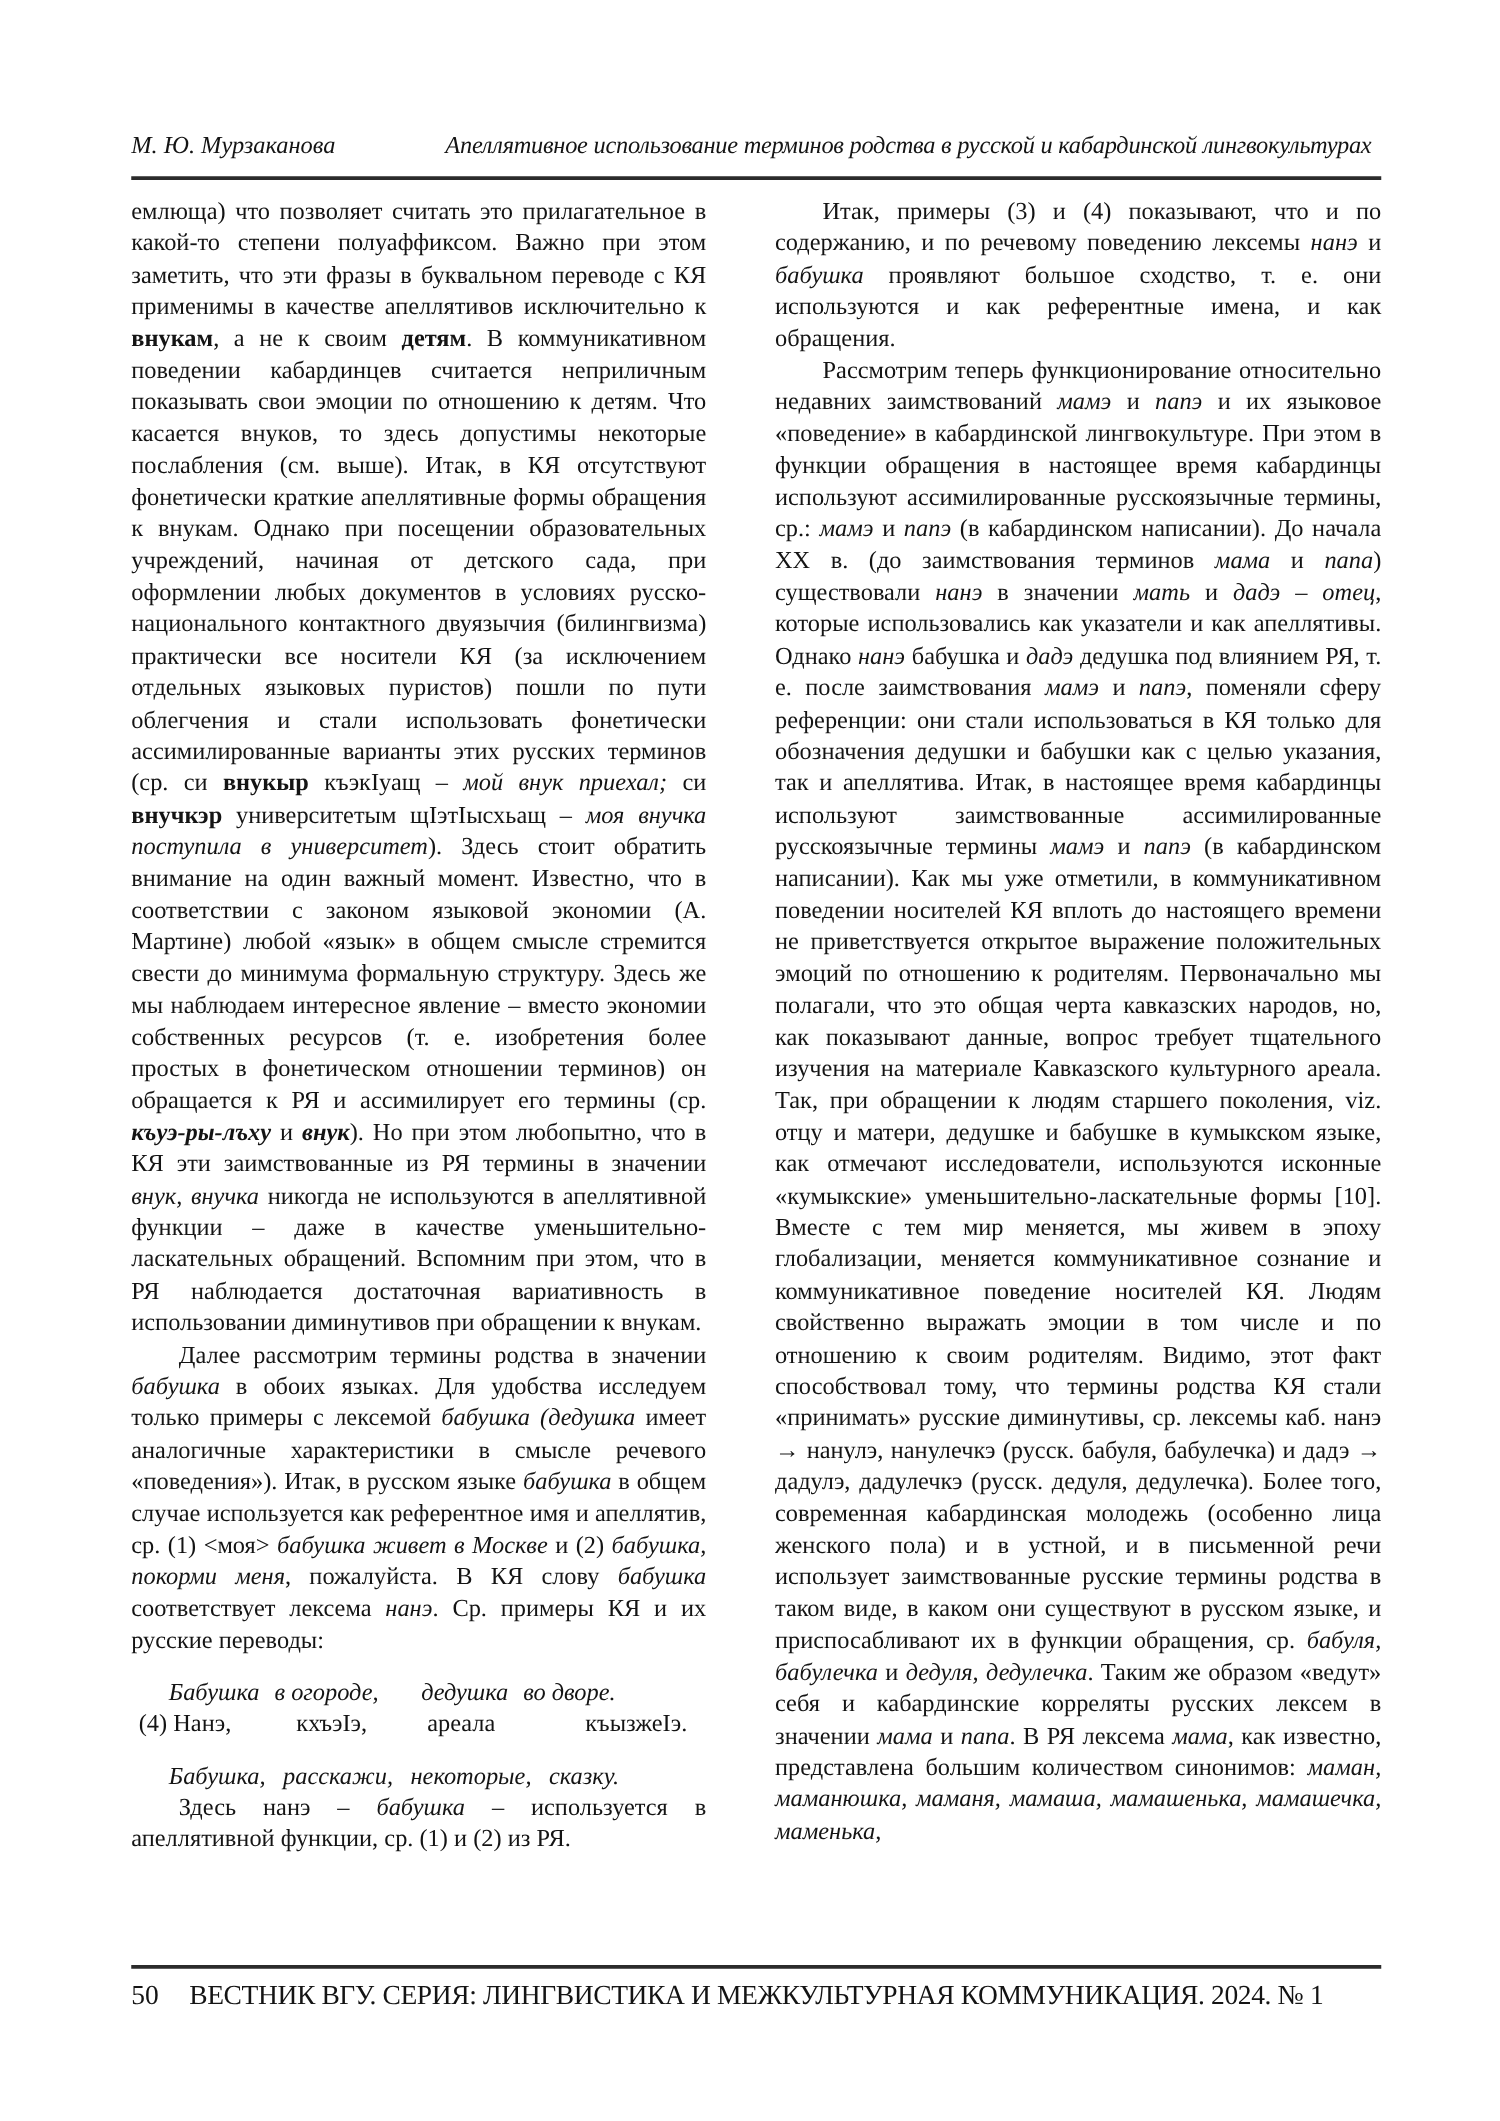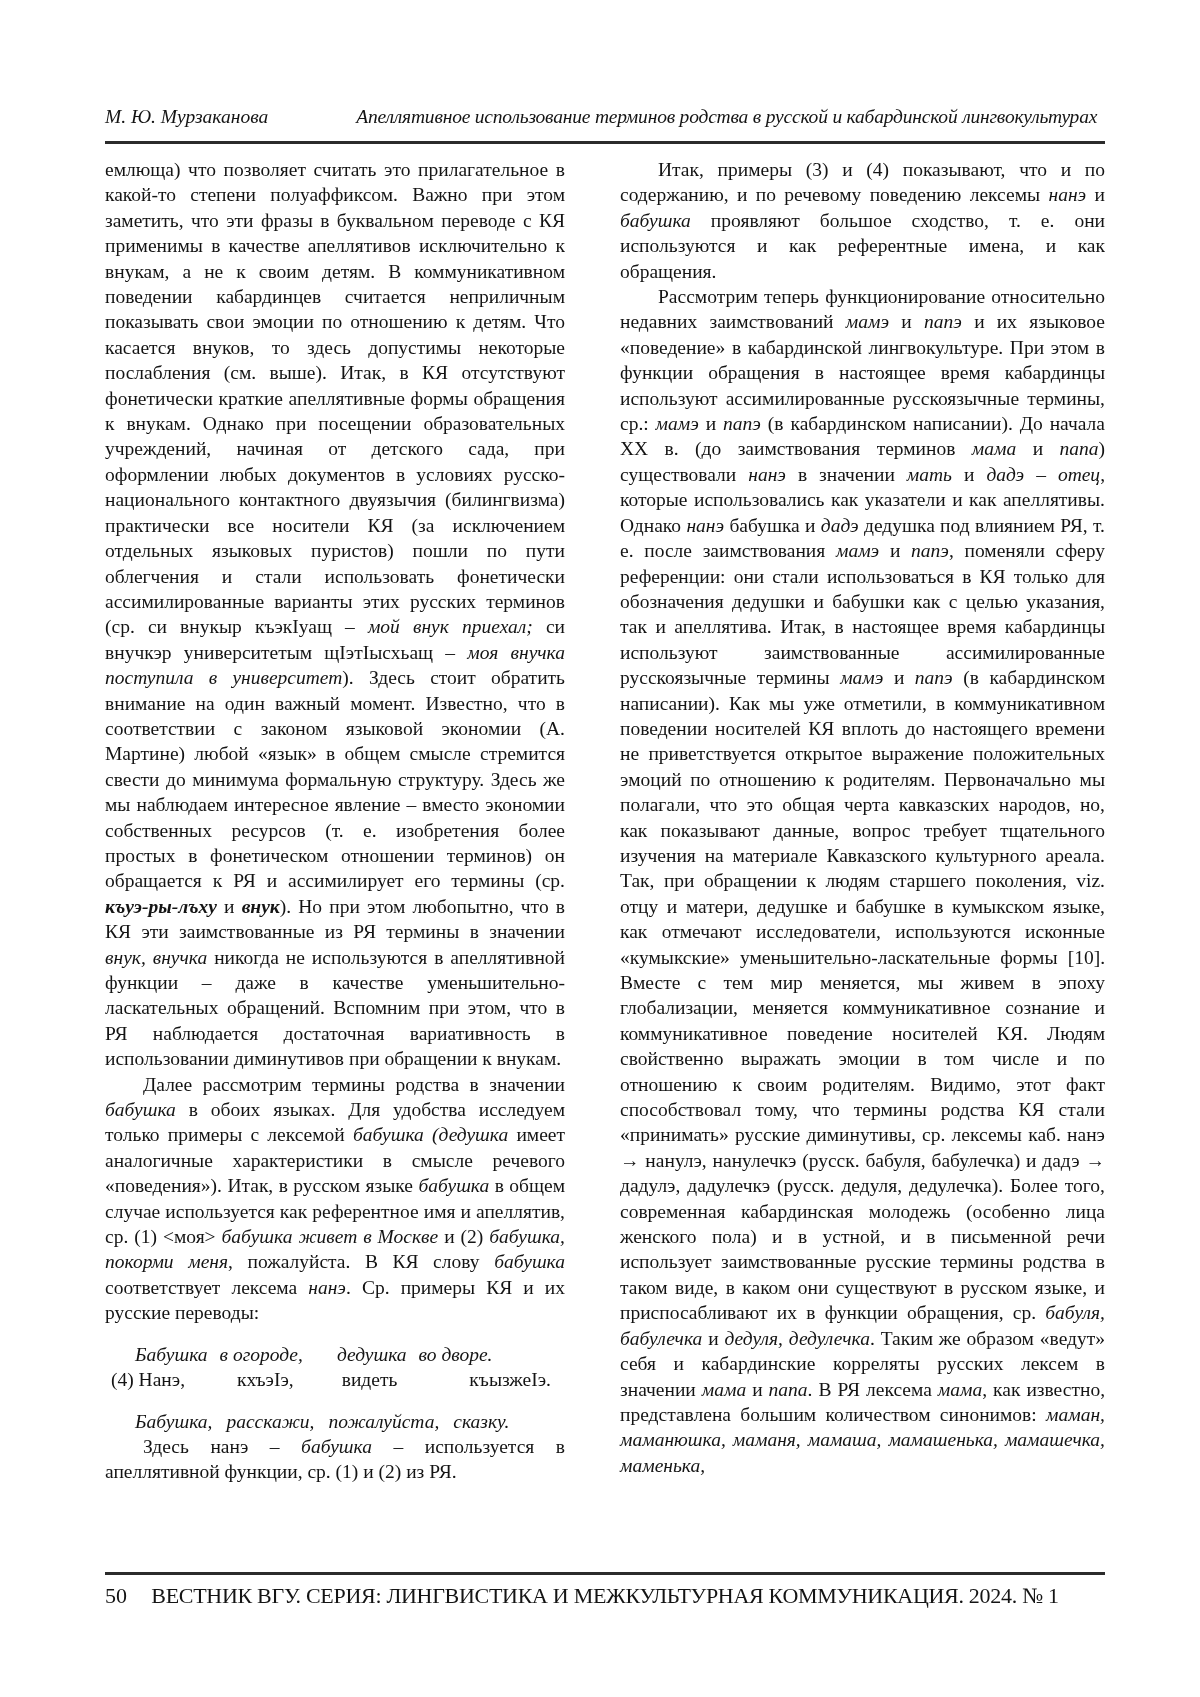--- a/index.html
+++ b/index.html
@@ -36,21 +36,21 @@
     text-align:justify;
   }
   .col-left  { width:460px; }
   .col-right { width:485px; }
   p.para { margin:0; padding:0; }
   p.indent { text-indent:38px; }
   p.example { text-align:left; }
   p.trans { padding-left:30px; text-align:left;margin-top:16px; }
   p.ex4 { padding-left:6px; }
   .i  { font-style:italic; }
-  .b  { font-weight:normal; }
+  .b  { font-weight:bold; }
   .bi { font-weight:bold; font-style:italic; }
   .gap { display:inline-block; height:1px; }
   footer.page-foot {
     position:absolute;
     left:105px; right:95px;
     top:1572px;
   }
   .footer-rule { height:2.5px; background:#2b2b2b; }
   .footer-line {
     position:relative;
@@ -77,22 +77,22 @@
       <span class="head-title">Апеллятивное использование терминов родства в русской и кабардинской лингвокультурах</span>
     </header>
 
     <div class="header-rule"></div>
 
     <main class="columns">
       <div class="col col-left">
           <p class="para"><span>емлюща) что позволяет считать это прилагательное в какой-то степени полуаффиксом. Важно при этом заметить, что эти фразы в буквальном переводе с КЯ применимы в качестве апеллятивов исключительно к </span><span class="b">внукам</span><span>, а не к своим </span><span class="b">детям</span><span>. В коммуникативном поведении кабардинцев считается неприличным показывать свои эмоции по отношению к детям. Что касается внуков, то здесь допустимы некоторые послабления (см. выше). Итак, в КЯ отсутствуют фонетически краткие апеллятивные формы обращения к внукам. Однако при посещении образовательных учреждений, начиная от детского сада, при оформлении любых документов в условиях русско-национального контактного двуязычия (билингвизма) практически все носители КЯ (за исключением отдельных языковых пуристов) пошли по пути облегчения и стали использовать фонетически ассимилированные варианты этих русских терминов (ср. си </span><span class="b">внукыр</span><span> къэкIуащ – </span><span class="i">мой внук приехал;</span><span> си </span><span class="b">внучкэр</span><span> университетым щIэтIысхьащ – </span><span class="i">моя внучка поступила в университет</span><span>). Здесь стоит обратить внимание на один важный момент. Известно, что в соответствии с законом языковой экономии (А. Мартине) любой «язык» в общем смысле стремится свести до минимума формальную структуру. Здесь же мы наблюдаем интересное явление – вместо экономии собственных ресурсов (т. е. изобретения более простых в фонетическом отношении терминов) он обращается к РЯ и ассимилирует его термины (ср. </span><span class="bi">къуэ-ры-лъху</span><span> и </span><span class="bi">внук</span><span>). Но при этом любопытно, что в КЯ эти заимствованные из РЯ термины в значении </span><span class="i">внук, внучка</span><span> никогда не используются в апеллятивной функции – даже в качестве уменьшительно-ласкательных обращений. Вспомним при этом, что в РЯ наблюдается достаточная вариативность в использовании диминутивов при обращении к внукам.</span></p>
           <p class="para indent"><span>Далее рассмотрим термины родства в значении </span><span class="i">бабушка</span><span> в обоих языках. Для удобства исследуем только примеры с лексемой </span><span class="i">бабушка (дедушка</span><span> имеет аналогичные характеристики в смысле речевого «поведения»). Итак, в русском языке </span><span class="i">бабушка</span><span> в общем случае используется как референтное имя и апеллятив, ср. (1) &lt;моя&gt; </span><span class="i">бабушка живет в Москве</span><span> и (2) </span><span class="i">бабушка, покорми меня</span><span>, пожалуйста. В КЯ слову </span><span class="i">бабушка</span><span> соответствует лексема </span><span class="i">нанэ</span><span>. Ср. примеры КЯ и их русские переводы:</span></p>
           <p class="para example trans"><span class="i">Бабушка</span><span class="gap" style="width: 12px;"></span><span class="i">в огороде,</span><span class="gap" style="width: 34px;"></span><span class="i">дедушка</span><span class="gap" style="width: 12px;"></span><span class="i">во дворе.</span></p>
-          <p class="para example ex4"><span>(4) Нанэ,</span><span class="gap" style="width: 52px;"></span><span>кхъэIэ,</span><span class="gap" style="width: 48px;"></span><span>видеть</span><span class="gap" style="width: 72px;"></span><span>къызжеIэ.</span></p>
-          <p class="para example trans"><span class="i">Бабушка,</span><span class="gap" style="width: 14px;"></span><span class="i">расскажи,</span><span class="gap" style="width: 14px;"></span><span class="i">пожалуйста,</span><span class="gap" style="width: 14px;"></span><span class="i">сказку.</span></p>
+          <p class="para example ex4"><span>(4) Нанэ,</span><span class="gap" style="width: 52px;"></span><span>кхъэIэ,</span><span class="gap" style="width: 48px;"></span><span>ареала</span><span class="gap" style="width: 72px;"></span><span>къызжеIэ.</span></p>
+          <p class="para example trans"><span class="i">Бабушка,</span><span class="gap" style="width: 14px;"></span><span class="i">расскажи,</span><span class="gap" style="width: 14px;"></span><span class="i">некоторые,</span><span class="gap" style="width: 14px;"></span><span class="i">сказку.</span></p>
           <p class="para indent"><span>Здесь нанэ – </span><span class="i">бабушка</span><span> – используется в апеллятивной функции, ср. (1) и (2) из РЯ.</span></p>
         </div>
       <div class="col col-right">
           <p class="para indent"><span>Итак, примеры (3) и (4) показывают, что и по содержанию, и по речевому поведению лексемы </span><span class="i">нанэ</span><span> и </span><span class="i">бабушка</span><span> проявляют большое сходство, т. е. они используются и как референтные имена, и как обращения.</span></p>
           <p class="para indent"><span>Рассмотрим теперь функционирование относительно недавних заимствований </span><span class="i">мамэ</span><span> и </span><span class="i">папэ</span><span> и их языковое «поведение» в кабардинской лингвокультуре. При этом в функции обращения в настоящее время кабардинцы используют ассимилированные русскоязычные термины, ср.: </span><span class="i">мамэ</span><span> и </span><span class="i">папэ</span><span> (в кабардинском написании). До начала XX в. (до заимствования терминов </span><span class="i">мама</span><span> и </span><span class="i">папа</span><span>) существовали </span><span class="i">нанэ</span><span> в значении </span><span class="i">мать</span><span> и </span><span class="i">дадэ – отец</span><span>, которые использовались как указатели и как апеллятивы. Однако </span><span class="i">нанэ</span><span> бабушка и </span><span class="i">дадэ</span><span> дедушка под влиянием РЯ, т. е. после заимствования </span><span class="i">мамэ</span><span> и </span><span class="i">папэ</span><span>, поменяли сферу референции: они стали использоваться в КЯ только для обозначения дедушки и бабушки как с целью указания, так и апеллятива. Итак, в настоящее время кабардинцы используют заимствованные ассимилированные русскоязычные термины </span><span class="i">мамэ</span><span> и </span><span class="i">папэ</span><span> (в кабардинском написании). Как мы уже отметили, в коммуникативном поведении носителей КЯ вплоть до настоящего времени не приветствуется открытое выражение положительных эмоций по отношению к родителям. Первоначально мы полагали, что это общая черта кавказских народов, но, как показывают данные, вопрос требует тщательного изучения на материале Кавказского культурного ареала. Так, при обращении к людям старшего поколения, viz. отцу и матери, дедушке и бабушке в кумыкском языке, как отмечают исследователи, используются исконные «кумыкские» уменьшительно-ласкательные формы [10]. Вместе с тем мир меняется, мы живем в эпоху глобализации, меняется коммуникативное сознание и коммуникативное поведение носителей КЯ. Людям свойственно выражать эмоции в том числе и по отношению к своим родителям. Видимо, этот факт способствовал тому, что термины родства КЯ стали «принимать» русские диминутивы, ср. лексемы каб. нанэ → нанулэ, нанулечкэ (русск. бабуля, бабулечка) и дадэ → дадулэ, дадулечкэ (русск. дедуля, дедулечка). Более того, современная кабардинская молодежь (особенно лица женского пола) и в устной, и в письменной речи использует заимствованные русские термины родства в таком виде, в каком они существуют в русском языке, и приспосабливают их в функции обращения, ср. </span><span class="i">бабуля, бабулечка</span><span> и </span><span class="i">дедуля, дедулечка</span><span>. Таким же образом «ведут» себя и кабардинские корреляты русских лексем в значении </span><span class="i">мама</span><span> и </span><span class="i">папа</span><span>. В РЯ лексема </span><span class="i">мама</span><span>, как известно, представлена большим количеством синонимов: </span><span class="i">маман, маманюшка, маманя, мамаша, мамашенька, мамашечка, маменька,</span></p>
         </div>
     </main>
   </div>
 
   <footer class="page-foot">

